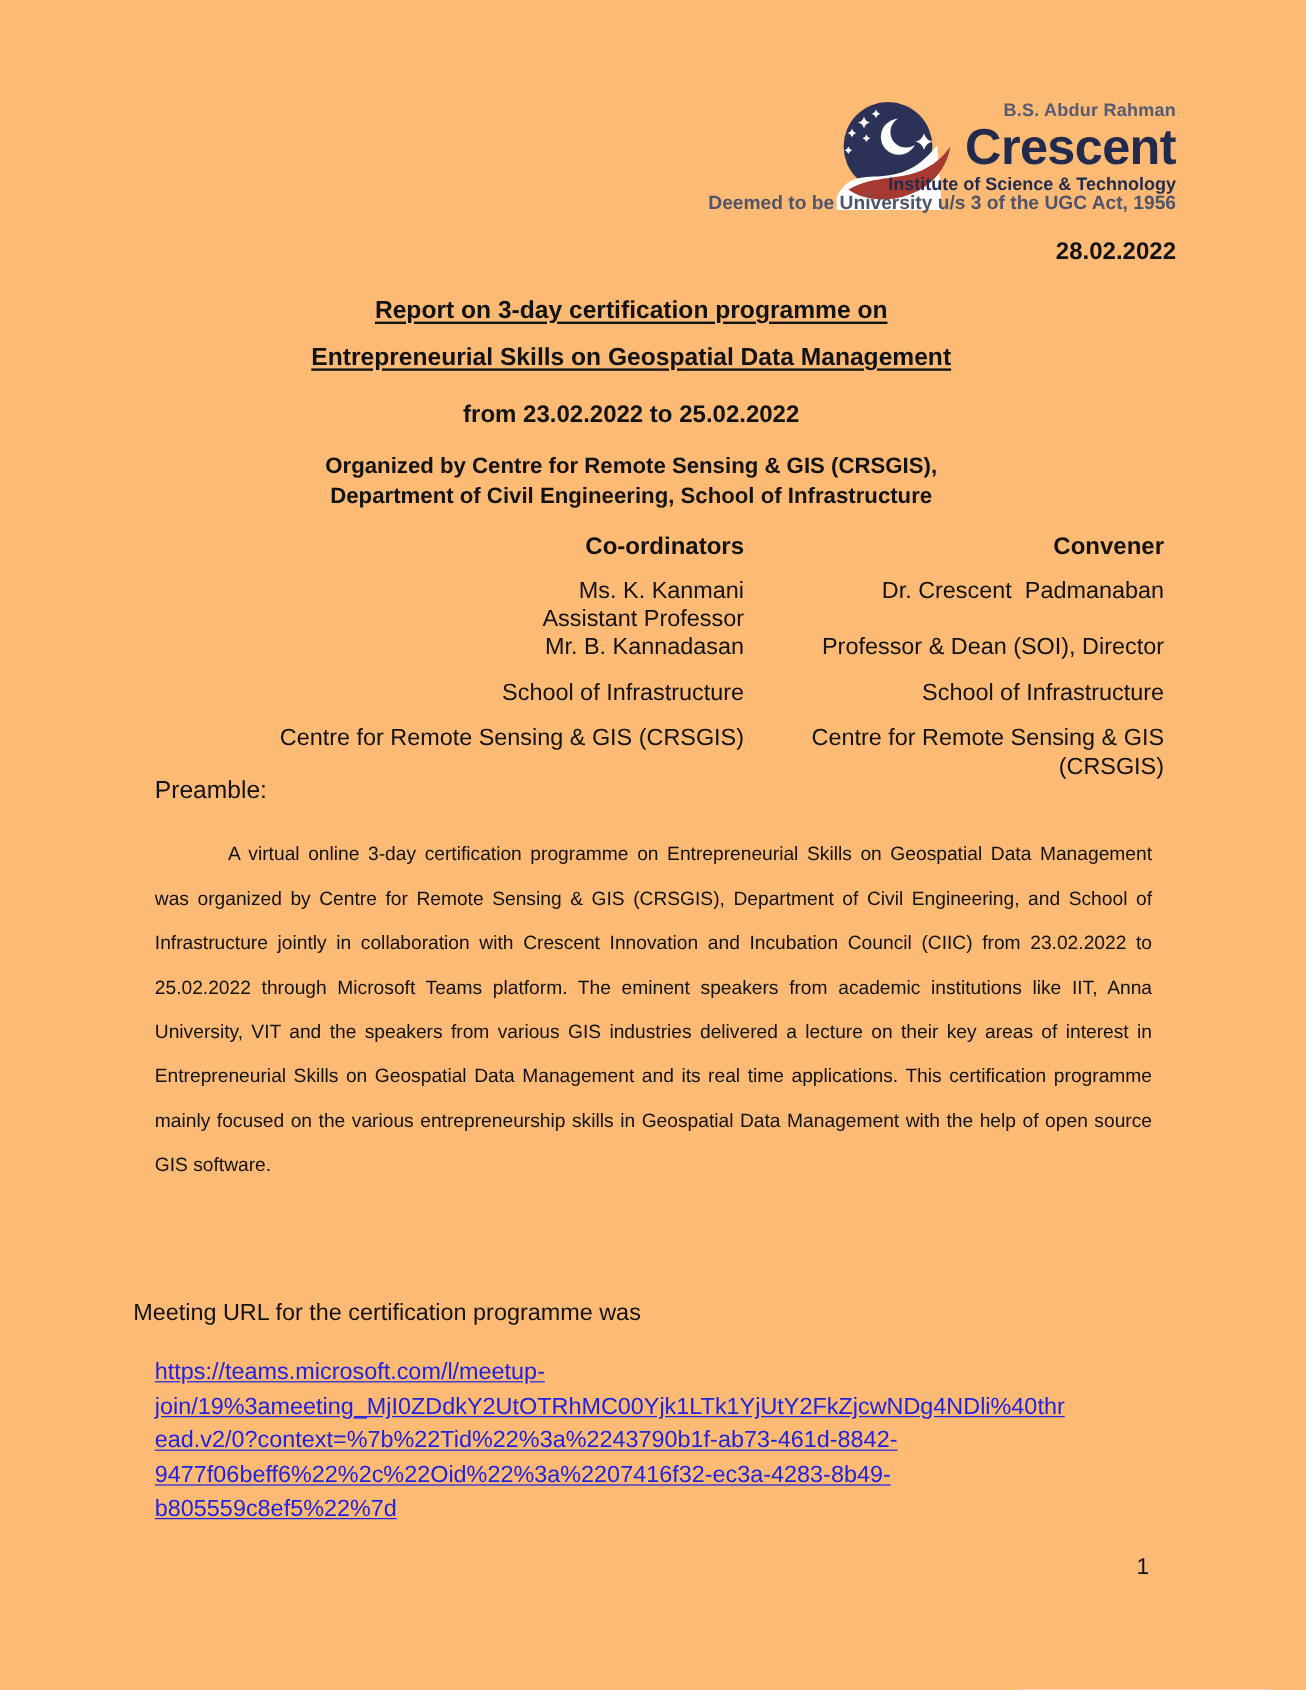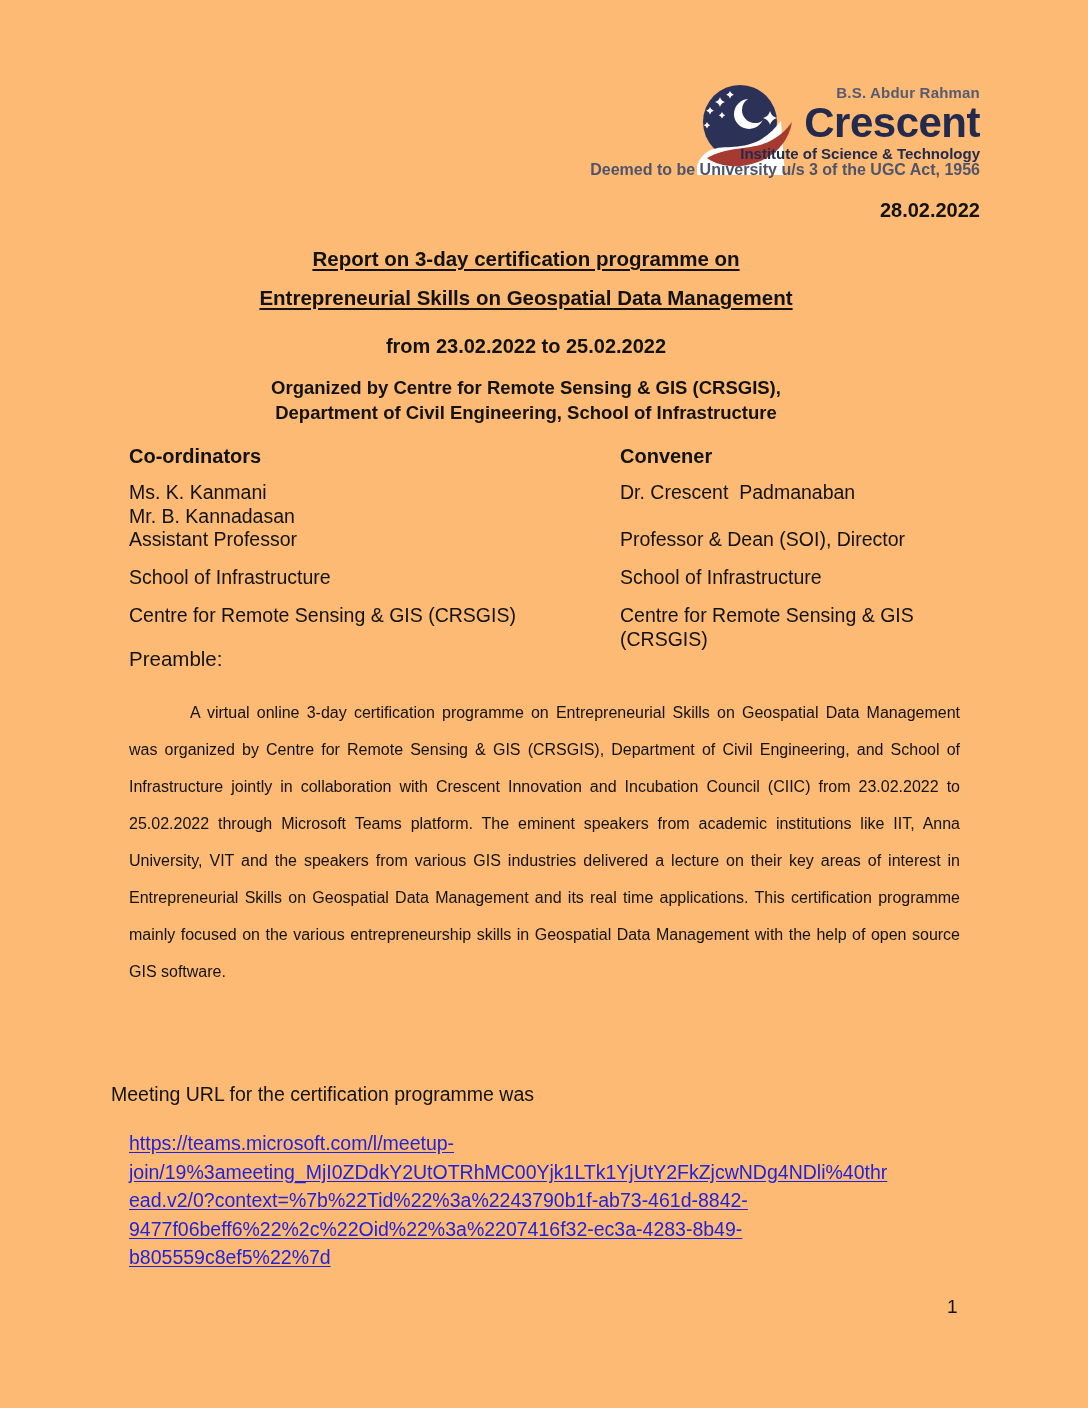--- a/index.html
+++ b/index.html
@@ -20,21 +20,21 @@
   
   .doc-date { position:absolute; top:199px; right:128px; font-size:20px; font-weight:700; }
 
   .title-block { position:absolute; top:246px; left:0; width:1052px; text-align:center; }
   .title-line { font-size:20.5px; font-weight:700; text-decoration:underline; text-underline-offset:3px; line-height:25px; }
   .title-line.second { margin-top:14px; }
   .date-range { margin-top:24px; font-size:20px; font-weight:700; line-height:25px; }
   .organized  { margin-top:16px; font-size:18.5px; font-weight:700; line-height:25px; }
 
   
-  .people { position:absolute; top:444px; left:129px; width:841px; display:grid; grid-template-columns:491px 350px; }
+  .people { position:absolute; top:444px; left:129px; width:841px; display:grid; grid-template-columns:491px 350px;text-align:right; }
   .col-heading { font-size:20px; font-weight:700; line-height:24px; margin-bottom:13px; }
   .pp { margin:0 0 14px 0; }
   .pline { font-size:19.5px; line-height:23.7px; white-space:pre-wrap; }
 
   
   .preamble-heading { position:absolute; top:647px; left:129px; font-size:20.5px; font-weight:400; }
   .body-par {
     position:absolute; top:694px; left:129px; width:831px;
     font-size:16px; line-height:37px; text-align:justify; text-indent:61px;
   }
@@ -87,22 +87,22 @@
       <div>Department of Civil Engineering, School of Infrastructure</div>
     </div>
   </div>
 
   <div class="people">
     <div>
       <div class="col-heading">Co-ordinators</div>
       <div>
           <div class="pp">
             <div class="pline">Ms. K. Kanmani</div>
+            <div class="pline">Assistant Professor</div>
             <div class="pline">Mr. B. Kannadasan</div>
-            <div class="pline">Assistant Professor</div>
           </div>
           <div class="pp">
             <div class="pline">School of Infrastructure</div>
           </div>
           <div class="pp">
             <div class="pline">Centre for Remote Sensing &amp; GIS (CRSGIS)</div>
           </div>
         </div>
     </div>
     <div>

